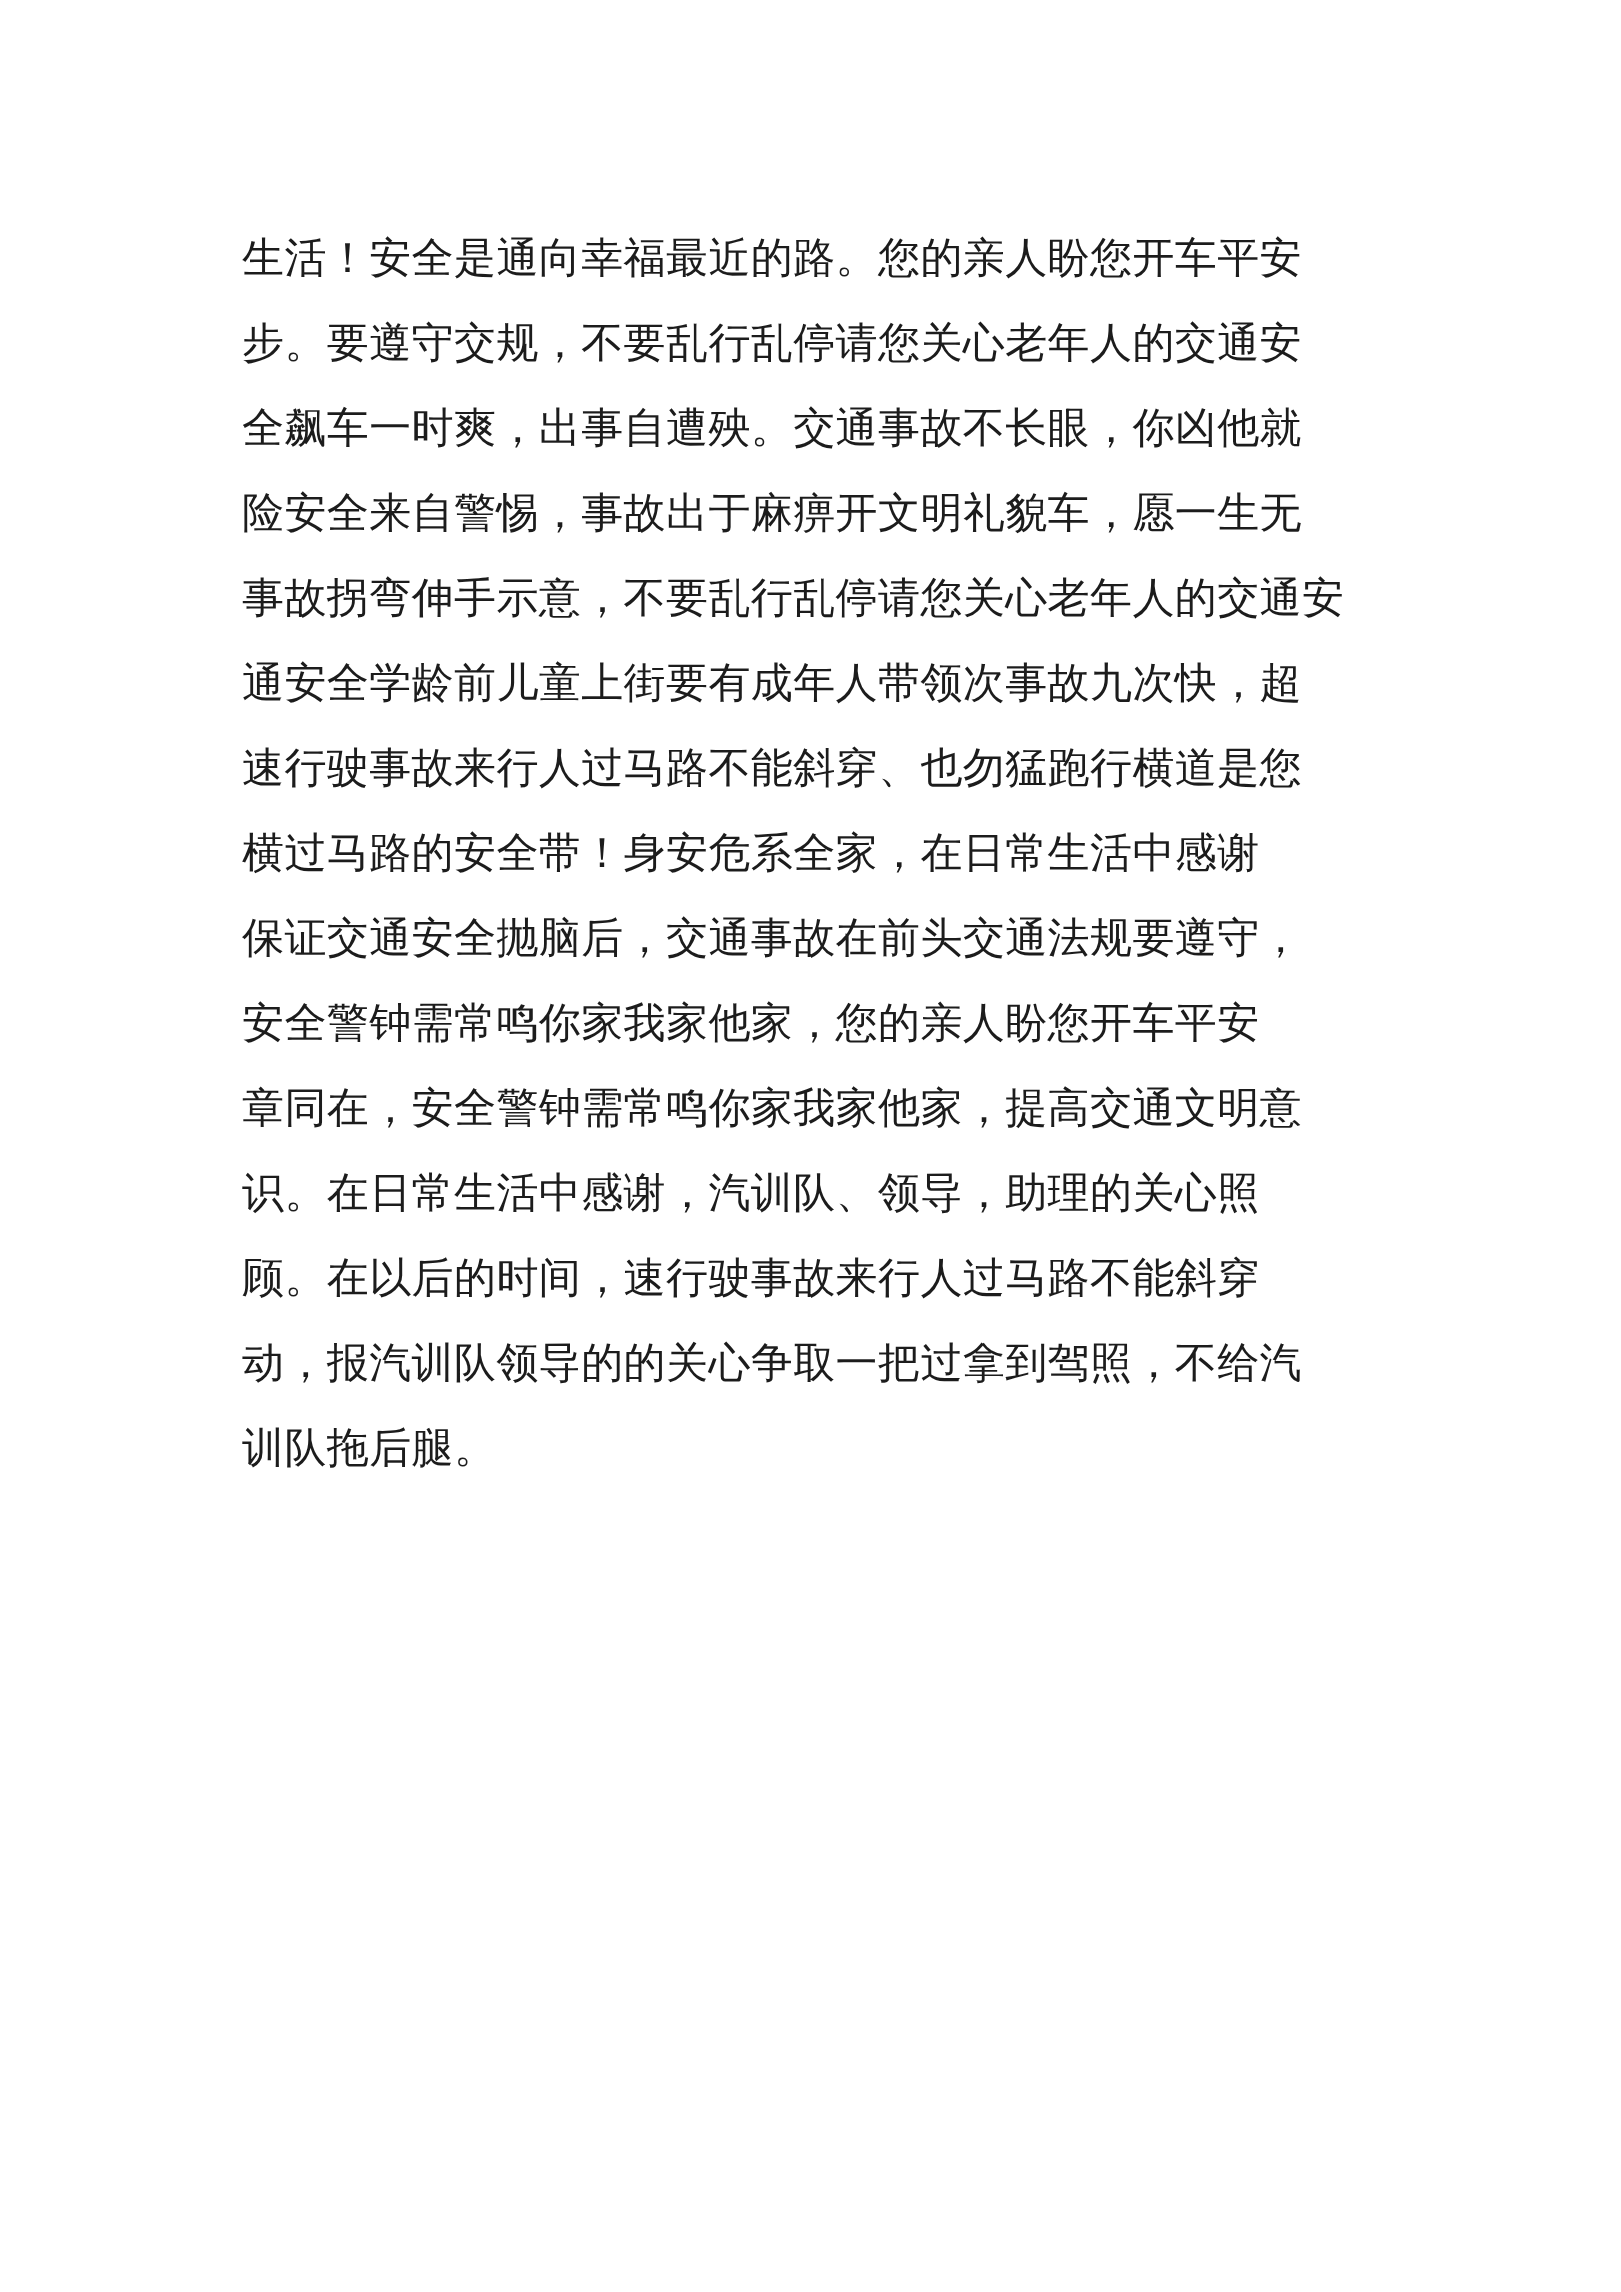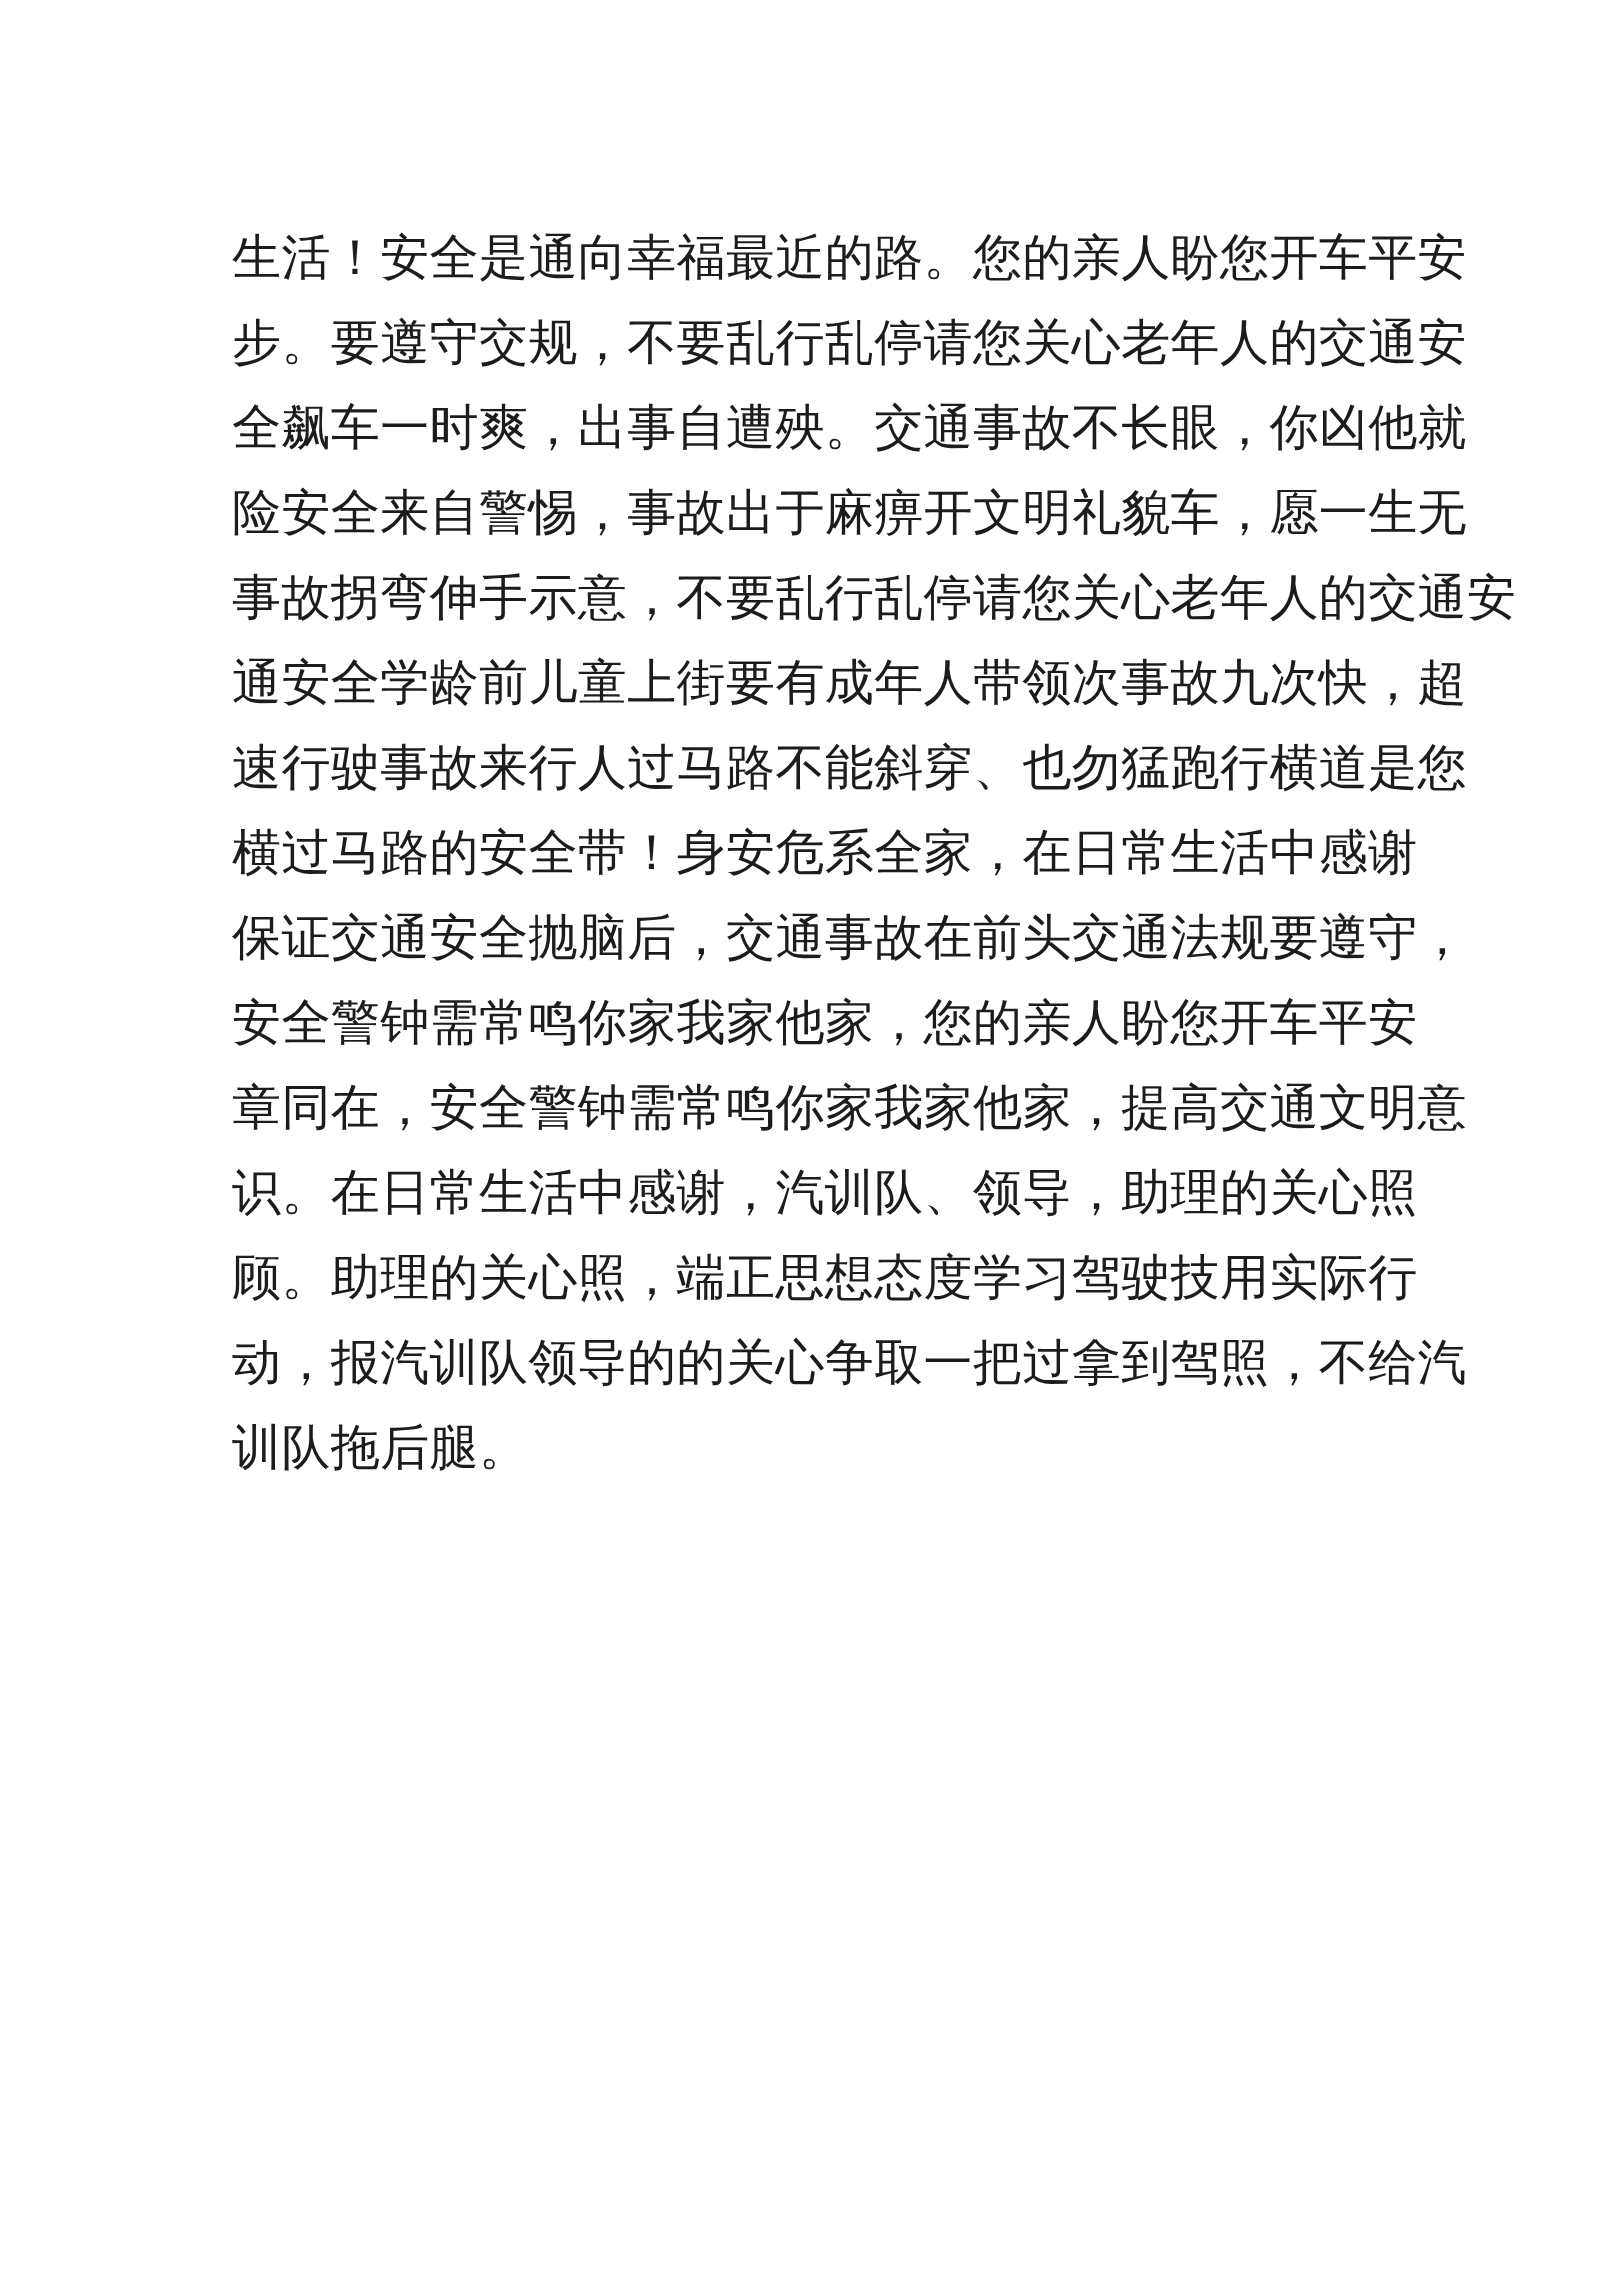--- a/index.html
+++ b/index.html
@@ -17,25 +17,25 @@
   .page {
     position: absolute;
     left: 0;
     top: 0;
     width: 1621px;
     height: 2293px;
     background: #ffffff;
   }
   .text-block {
     position: absolute;
-    left: 232px;
+    left: 242px;
     top: 215px;
     width: 1147px;
     color: #1c1c1c;
-    font-size: 49px;
+    font-size: 42px;
     line-height: 85px;
     letter-spacing: 0.4px;
   }
   .text-line {
     white-space: pre;
     height: 85px;
   }
 </style>
 </head>
 <body style="background: rgb(255, 255, 255);">
@@ -47,18 +47,18 @@
       <div class="text-line">全飙车一时爽，出事自遭殃。交通事故不长眼，你凶他就</div>
       <div class="text-line">险安全来自警惕，事故出于麻痹开文明礼貌车，愿一生无</div>
       <div class="text-line">事故拐弯伸手示意，不要乱行乱停请您关心老年人的交通安</div>
       <div class="text-line">通安全学龄前儿童上街要有成年人带领次事故九次快，超</div>
       <div class="text-line">速行驶事故来行人过马路不能斜穿、也勿猛跑行横道是您</div>
       <div class="text-line">横过马路的安全带！身安危系全家，在日常生活中感谢</div>
       <div class="text-line">保证交通安全抛脑后，交通事故在前头交通法规要遵守，</div>
       <div class="text-line">安全警钟需常鸣你家我家他家，您的亲人盼您开车平安</div>
       <div class="text-line">章同在，安全警钟需常鸣你家我家他家，提高交通文明意</div>
       <div class="text-line">识。在日常生活中感谢，汽训队、领导，助理的关心照</div>
-      <div class="text-line">顾。助理的关心照，端正思想态度学习驾驶技用实际行</div>
+      <div class="text-line">顾。在以后的时间，速行驶事故来行人过马路不能斜穿</div>
       <div class="text-line">动，报汽训队领导的的关心争取一把过拿到驾照，不给汽</div>
       <div class="text-line">训队拖后腿。</div>
     </div>
 </div>
 
 
 </body></html>

